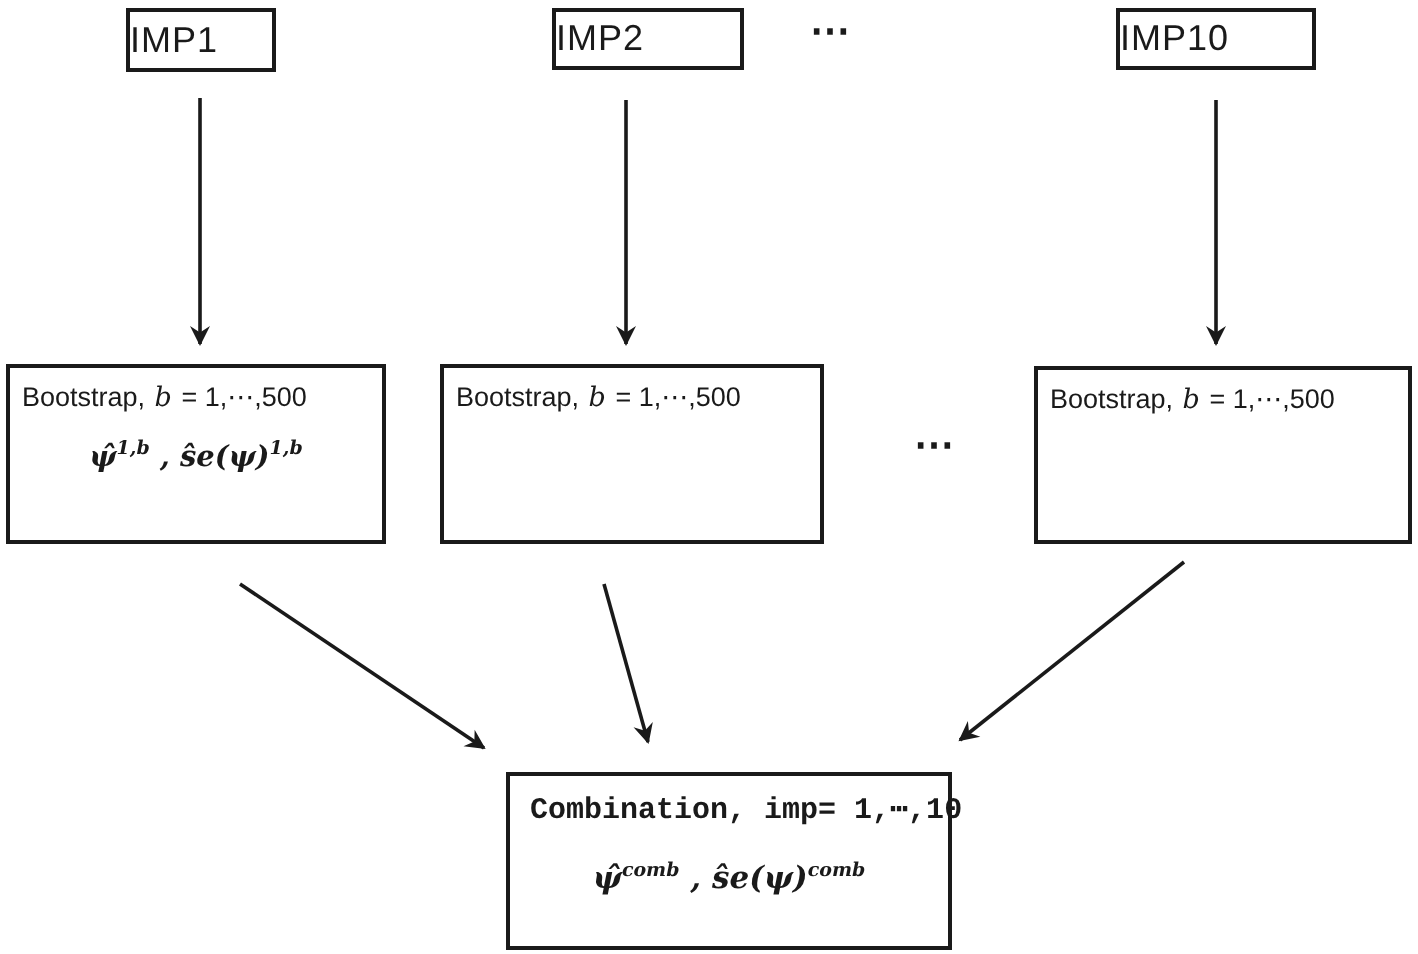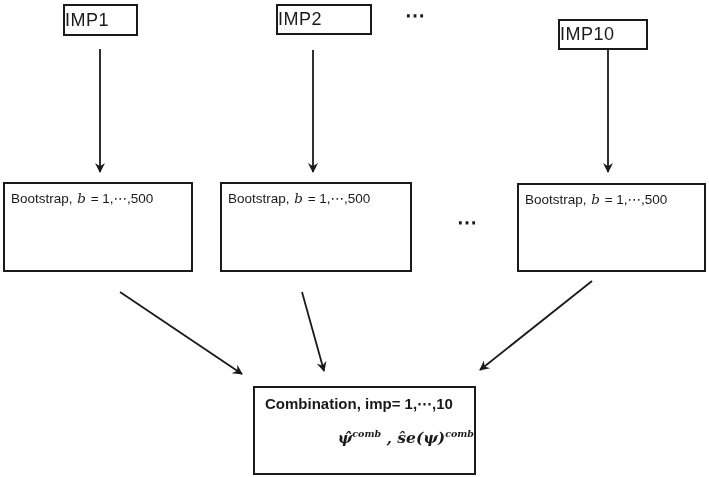--- a/index.html
+++ b/index.html
@@ -32,31 +32,32 @@
   }
   .proc-header {
     padding: 6px 6px 0 6px;
     font-weight: normal; font-size: 13.5px;
     white-space: nowrap;
   }
   .comb-header {
     padding: 7px 6px 0 10px;
     font-weight: bold; font-size: 15px;
     white-space: nowrap;
+    font-family: Liberation Mono, monospace;
   }
   .formula {
     margin-top: 13px;
     text-align: center;
     font-family: "DejaVu Serif", serif;
     font-style: italic; font-weight: bold;
     font-size: 14.5px;
     white-space: nowrap;
   }
   .formula sup { font-size: 9.5px; line-height: 0; }
-  .comb-formula { margin-top: 15px; font-size: 15.5px; text-align: right; }
+  .comb-formula { margin-top: 15px; font-size: 15.5px; }
   .seg-it {
     font-style: italic;
     font-family: "DejaVu Serif", serif;
     padding: 0 1px;
   }
   .dots {
     position: absolute;
     display: flex; align-items: center; justify-content: center;
     font-weight: bold; font-size: 20px; color: #1a1a1a;
     width: 28px; height: 28px;
@@ -81,26 +82,27 @@
     <line x1="592" y1="281" x2="480" y2="370" stroke="#1a1a1a" stroke-width="1.8" marker-end="url(#ah)"></line>
   </svg>
 
   <div class="box imp-box" style="left:63px; top:4px; width:75px; height:32px;">
     <span>IMP1</span>
   </div>
   <div class="box imp-box" style="left:276px; top:4px; width:96px; height:31px;">
     <span>IMP2</span>
   </div>
   <div class="dots" style="left:401px; top:1px;">⋯</div>
-  <div class="box imp-box" style="left:558px; top:19px; width:90px; height:31px;">
+  <div class="box imp-box" style="left:558px; top:4px; width:100px; height:31px;">
     <span>IMP10</span>
   </div>
 
   <div class="box" style="left:3px; top:182px; width:190px; height:90px;">
     <div class="proc-header"><span>Bootstrap, </span><span class="seg-it">b</span><span> = 1,⋯,500</span></div>
+    <div class="formula"><span>ψ̂</span><sup>1,b</sup><span> , </span><span>ŝe</span><span>(ψ)</span><sup>1,b</sup></div>
   </div>
   <div class="box" style="left:220px; top:182px; width:192px; height:90px;">
     <div class="proc-header"><span>Bootstrap, </span><span class="seg-it">b</span><span> = 1,⋯,500</span></div>
   </div>
   <div class="dots" style="left:453px; top:208px;">⋯</div>
   <div class="box" style="left:517px; top:183px; width:189px; height:89px;">
     <div class="proc-header"><span>Bootstrap, </span><span class="seg-it">b</span><span> = 1,⋯,500</span></div>
   </div>
 
   <div class="box" style="left:253px; top:386px; width:223px; height:89px;">

